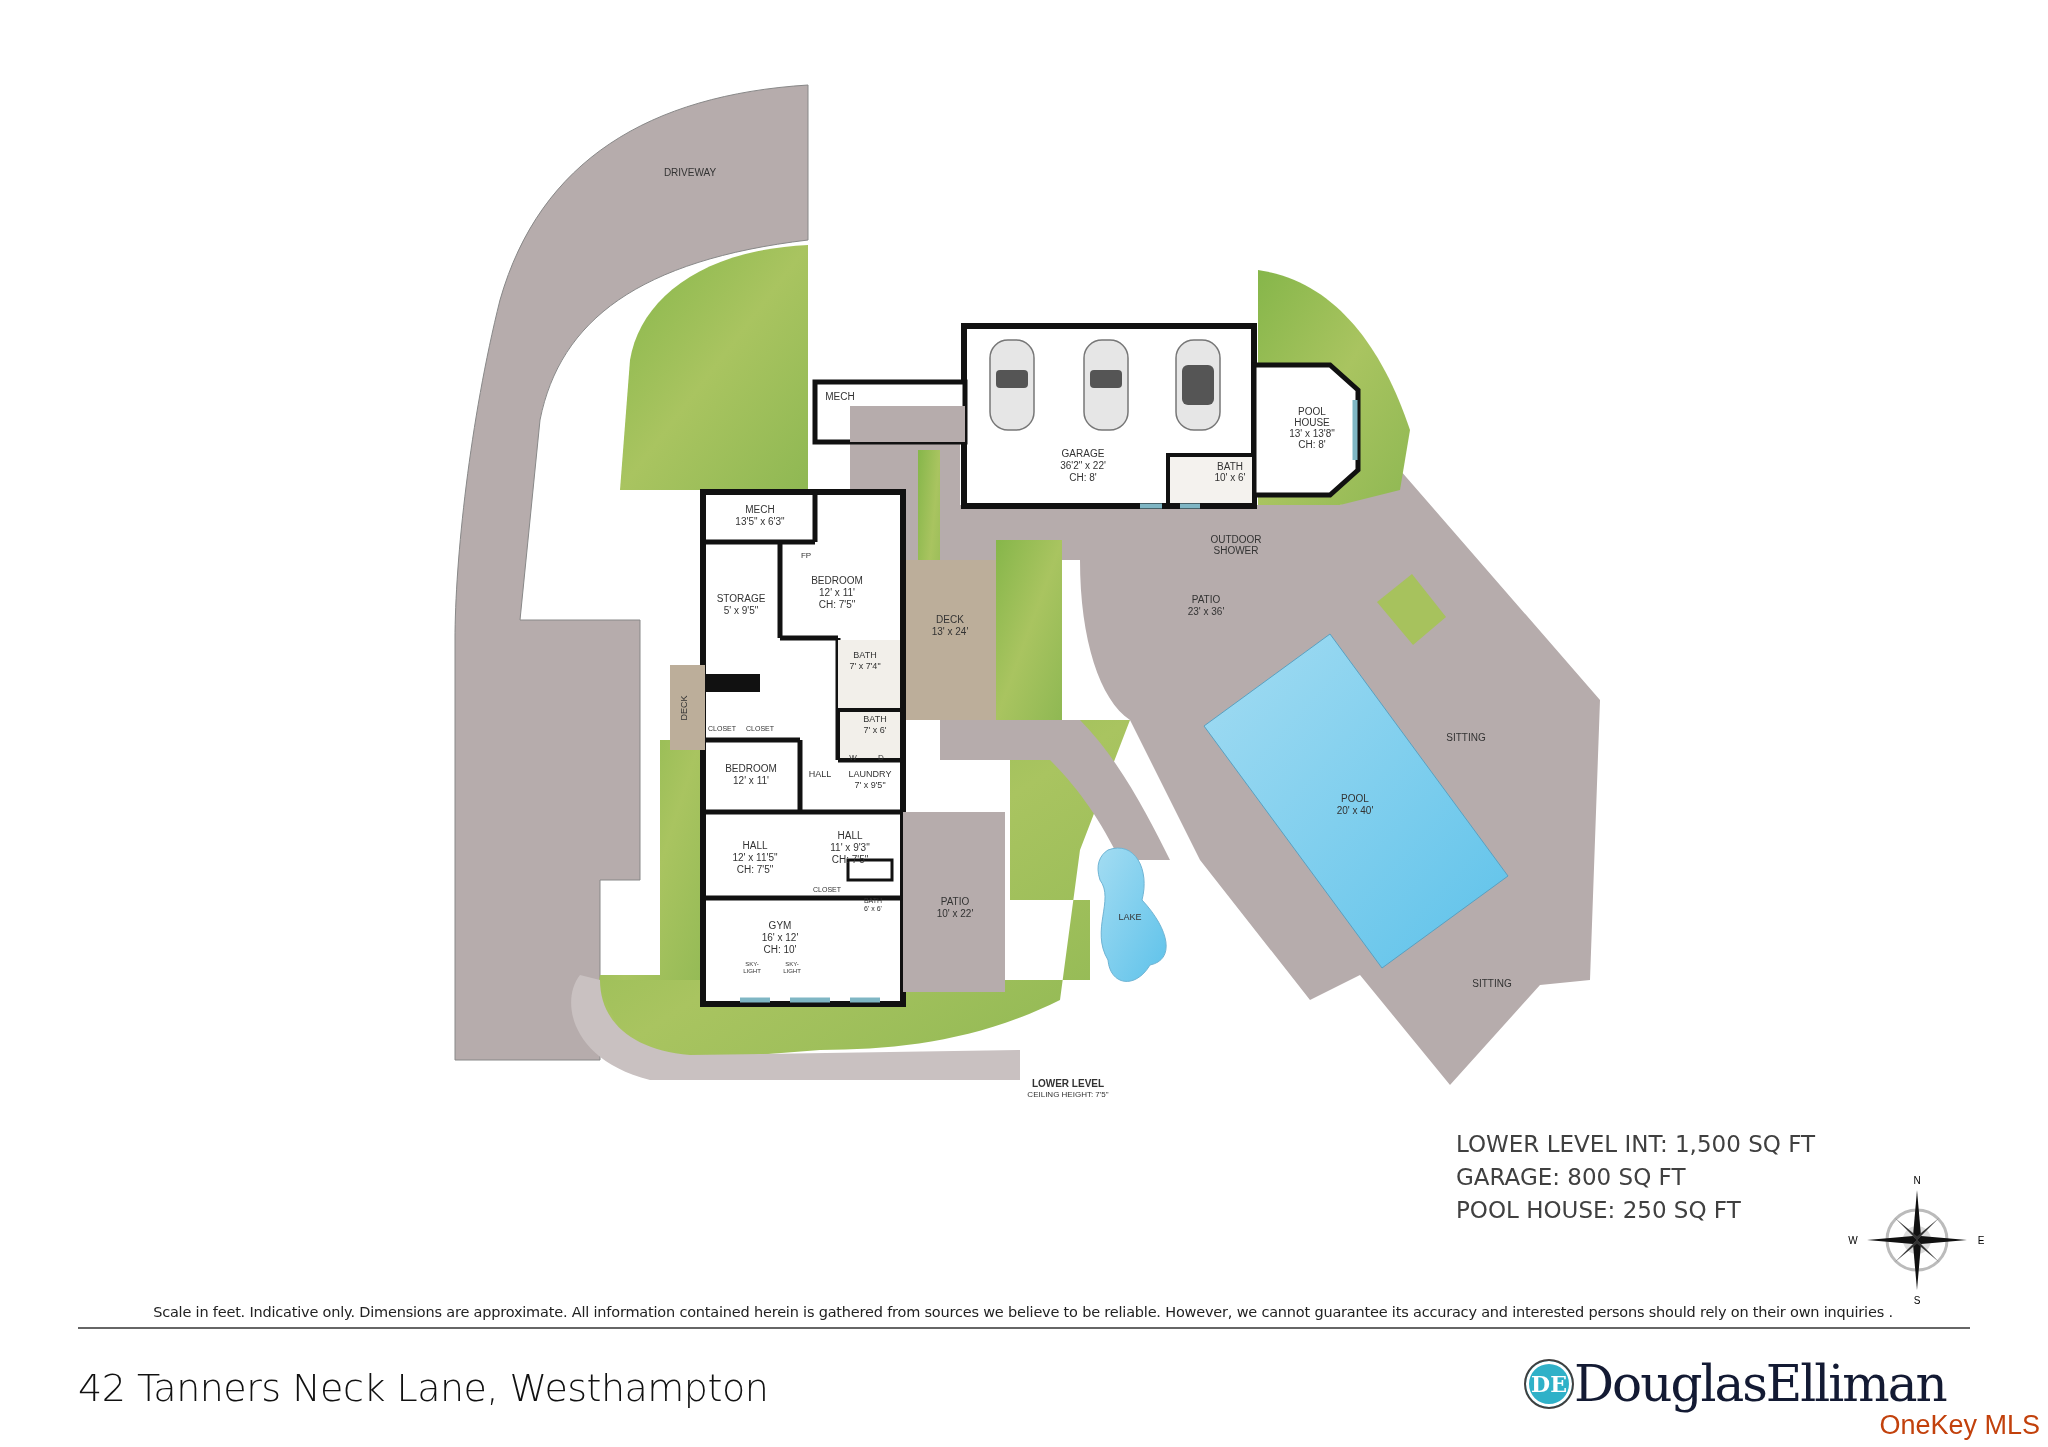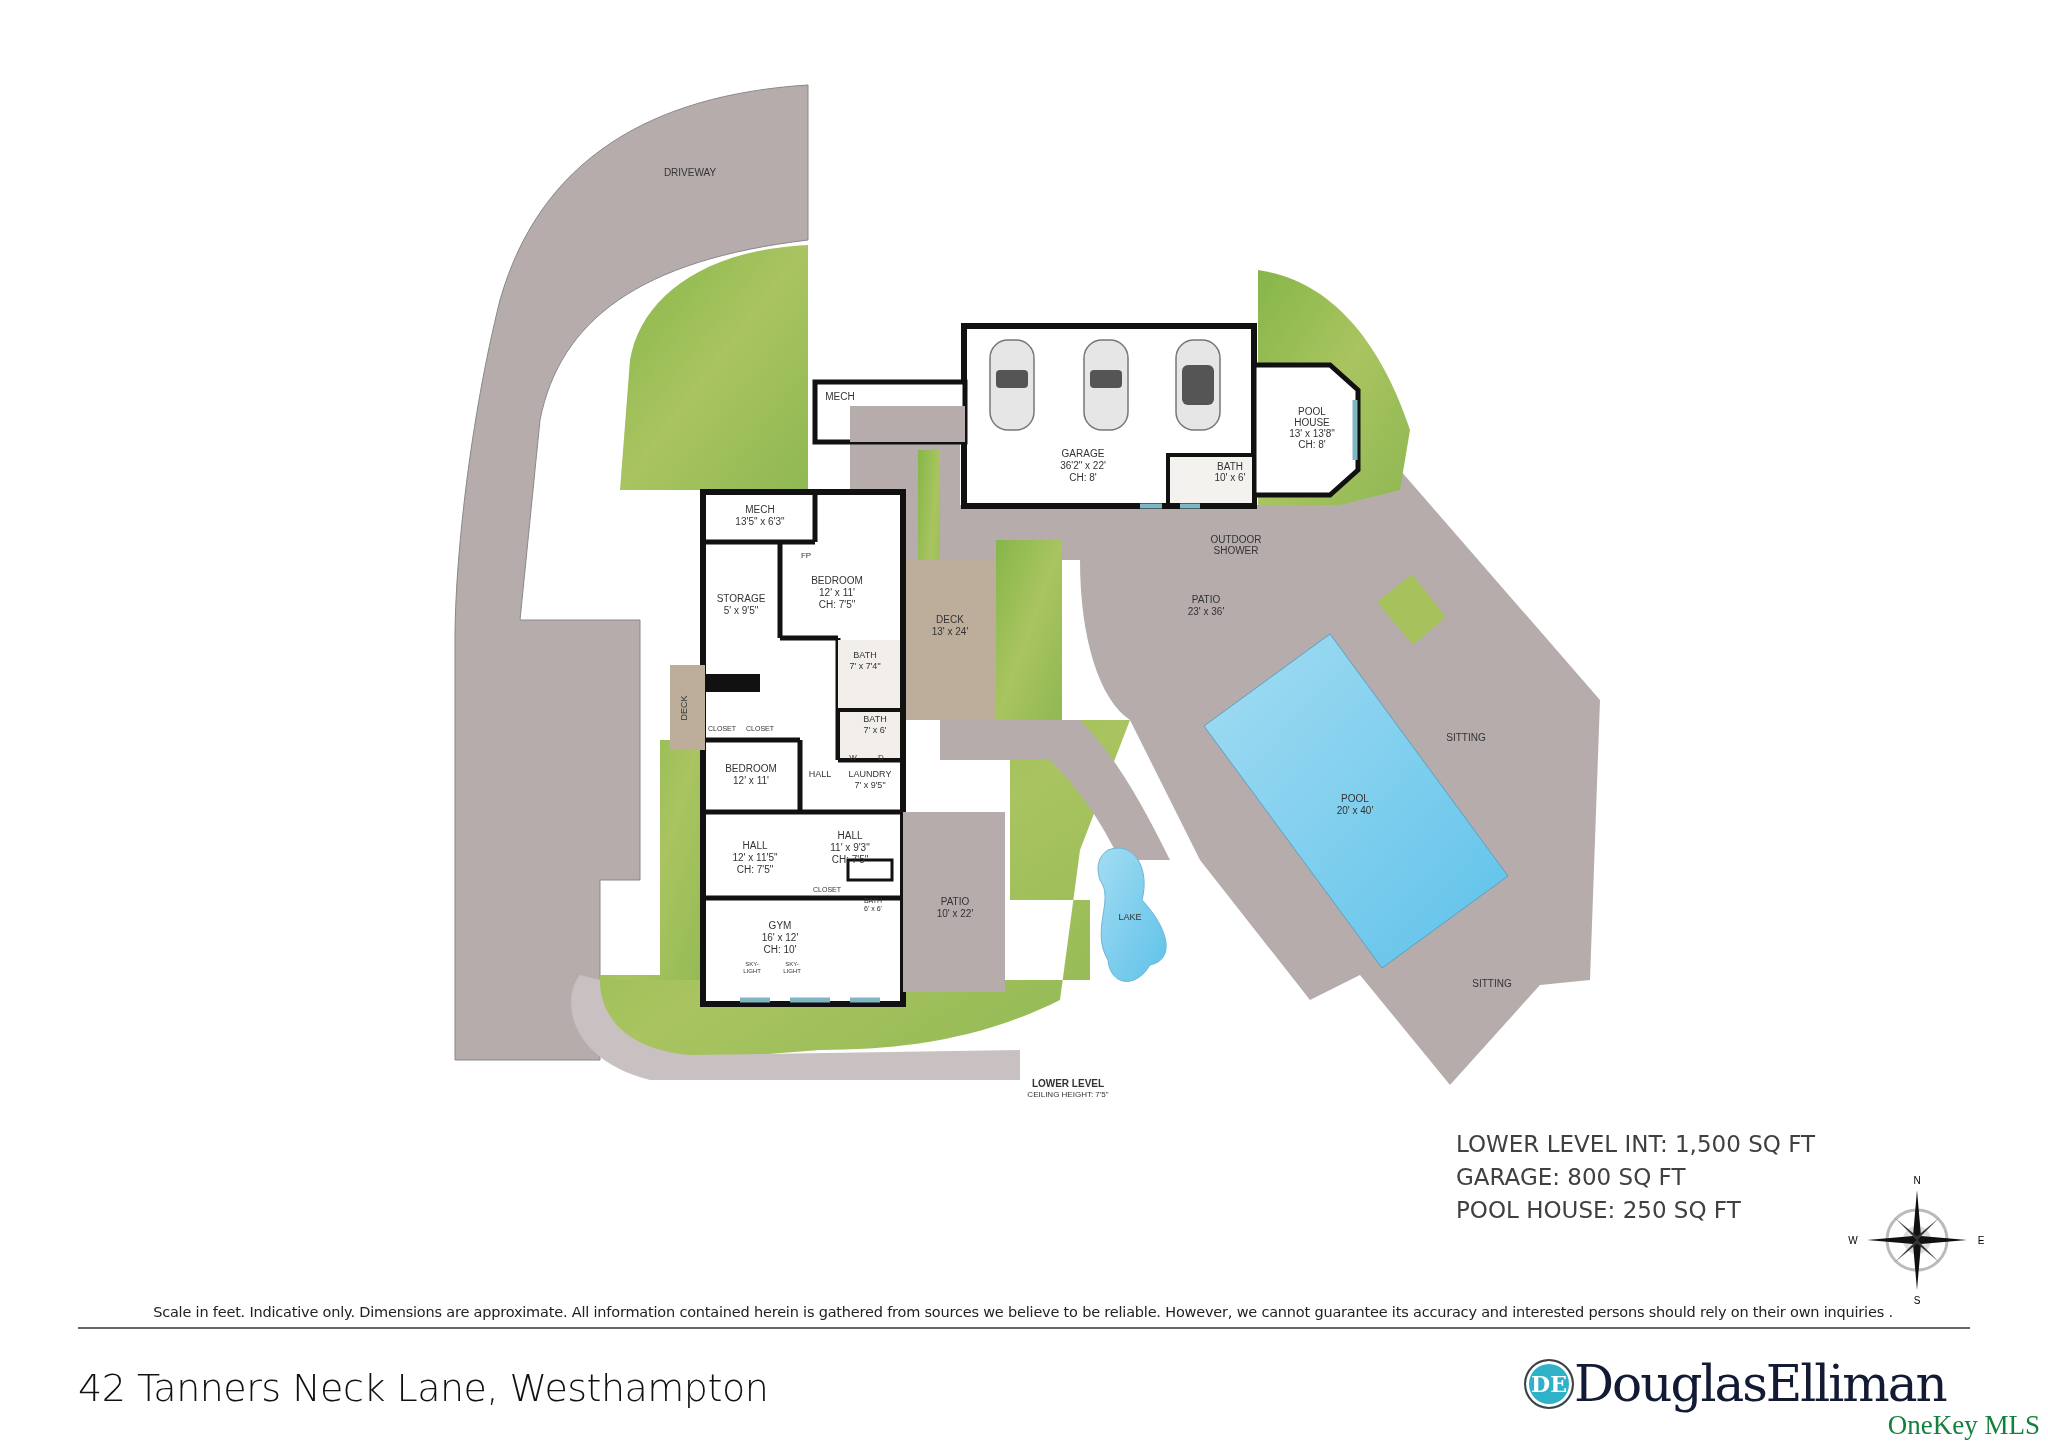--- a/index.html
+++ b/index.html
@@ -8,21 +8,21 @@
   .lbl { font-family:"Liberation Sans", sans-serif; fill:#333; text-anchor:middle; }
   .totals { position:absolute; left:1456px; top:1128px; font-family:"DejaVu Sans", sans-serif; font-size:23px; line-height:33px; color:#404040; }
   .totals div { white-space:nowrap; }
   .compass { position:absolute; left:1845px; top:1172px; width:145px; height:135px; }
   .disclaimer { position:absolute; left:78px; top:1304px; width:1890px; font-size:14.5px; color:#222; font-family:"DejaVu Sans", sans-serif; white-space:nowrap; letter-spacing:-0.2px;text-align:center; }
   .rule { position:absolute; left:78px; top:1327px; width:1892px; height:2px; background:#666; }
   .address { position:absolute; left:78px; top:1366px; font-size:38px; color:#111; font-family:"DejaVu Sans", sans-serif; font-weight:300; letter-spacing:-0.5px; }
   .brand { position:absolute; left:1524px; top:1358px; height:52px; display:flex; align-items:center; }
   .brand-mark { width:46px; height:46px; border-radius:50%; background:#2fb1c8; border:2px solid #404040; box-shadow: inset 0 0 0 3px #fff; display:flex; align-items:center; justify-content:center; color:#fff; font-size:22px; font-family:"DejaVu Serif", serif; font-weight:bold; }
   .brand-name { font-family:"DejaVu Serif", serif; font-size:50px; color:#131a33; letter-spacing:-2px; }
-  .mls { position:absolute; right:8px; top:1410px; font-size:27px; color:#15803d; font-family:Liberation Serif, serif; }
+  .mls { position:absolute; right:8px; top:1410px; font-size:27px; color:#c2410c; font-family:Liberation Sans, sans-serif; }
 </style>
 </head>
 <body>
 
 <svg class="plan" viewBox="0 0 2048 1300">
   <defs>
     <linearGradient id="lawn" x1="0" y1="0" x2="1" y2="1">
       <stop offset="0" stop-color="#86b64a"></stop>
         <stop offset="0.5" stop-color="#a9c460"></stop>
         <stop offset="1" stop-color="#8fb853"></stop>

